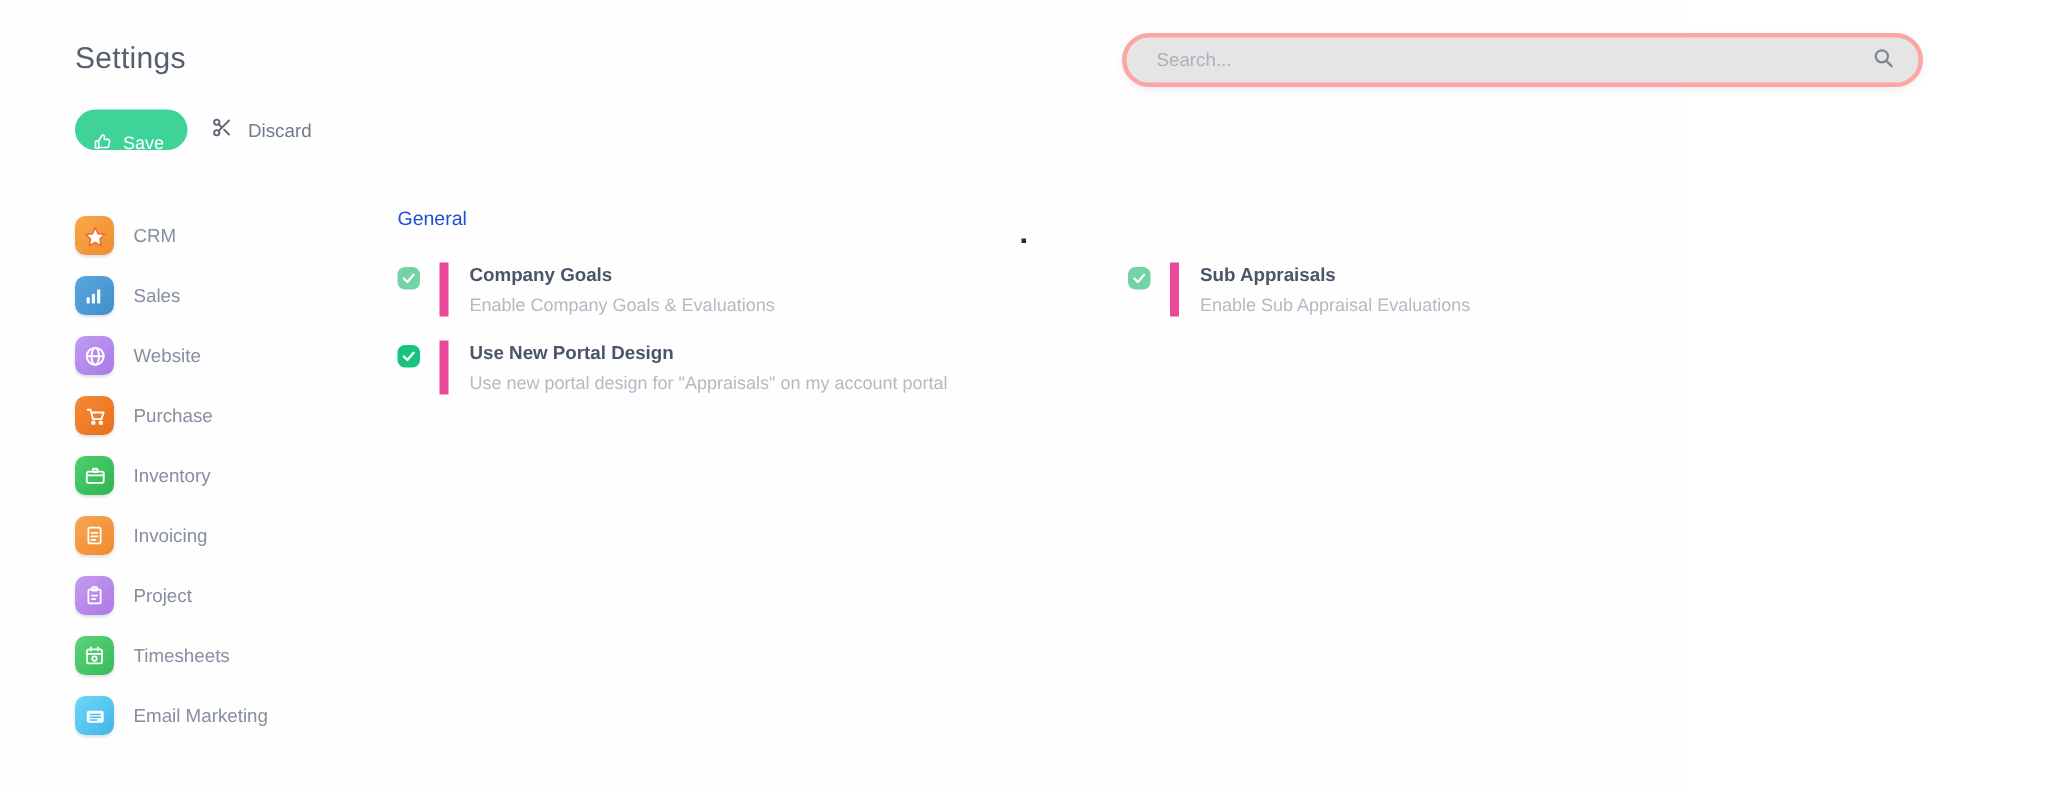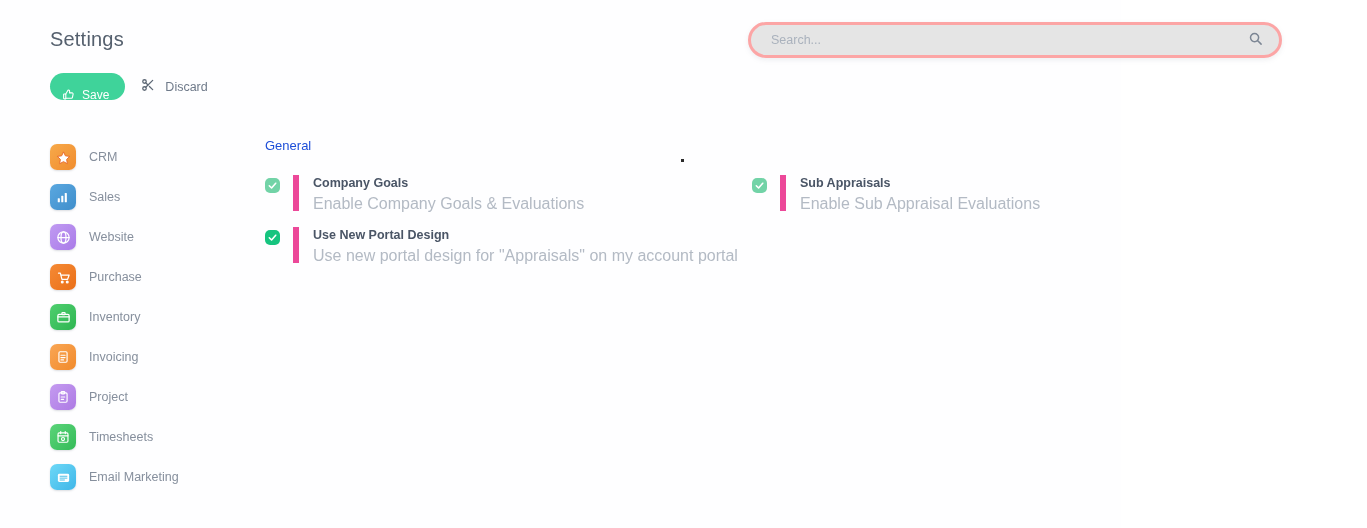--- a/index.html
+++ b/index.html
@@ -155,21 +155,21 @@
     padding-left: 14px;
   }
   .setting-name {
     font-size: 12.5px;
     font-weight: bold;
     color: #4a5566;
     line-height: 16px;
     margin-bottom: 5px;
   }
   .setting-desc {
-    font-size: 16px;
+    font-size: 12px;
     color: #b3bac4;
     line-height: 15px;
   }
 
   
   .cursor-dot {
     position: absolute;
     left: 681px; top: 159px;
     width: 3px; height: 3px;
     background: #2b2b2b;

